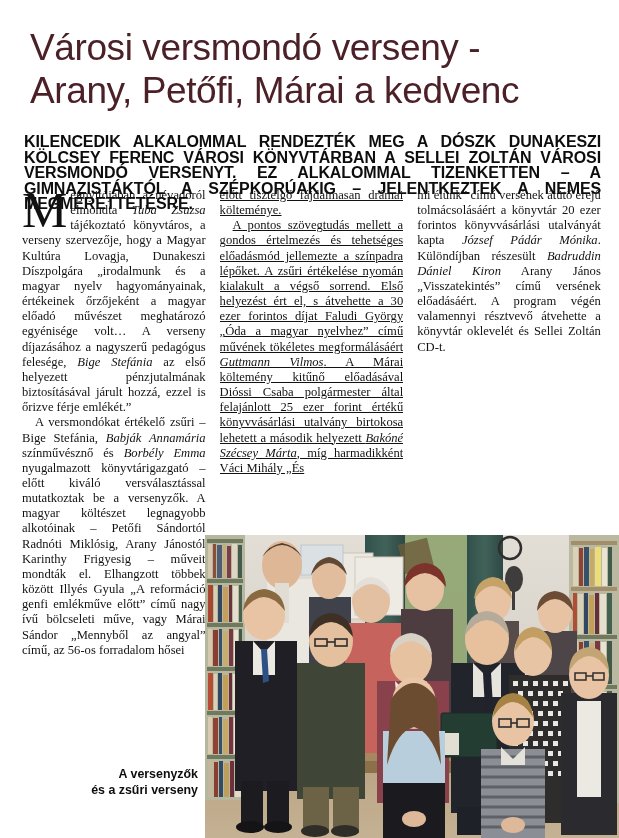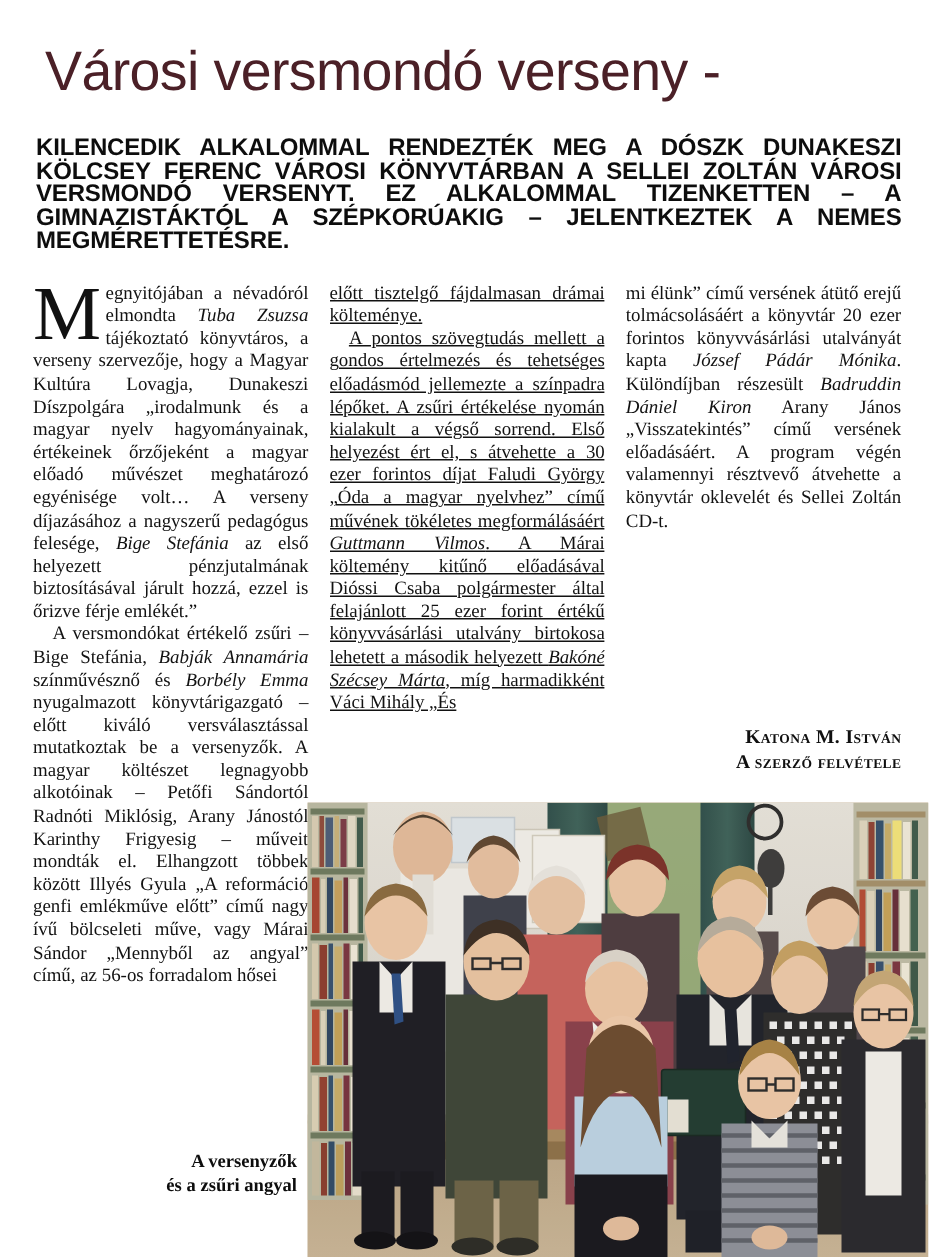--- a/index.html
+++ b/index.html
@@ -83,21 +83,21 @@
   .col1{height:545px;overflow:hidden;}
   .col2{height:335px;overflow:hidden;text-decoration:underline;}
   .col3{height:295px;overflow:hidden;}
 
   
   .caption{
     position:absolute;
     left:22px;top:766px;
     width:176px;
     text-align:right;
-    font-family:Liberation Serif, serif;
+    font-family:Liberation Sans, sans-serif;
     font-weight:bold;
     font-size:12.4px;
     line-height:16px;
     color:#0d0d0d;
   }
   .caption span{display:block;}
 
   
   .byline{
     position:absolute;
@@ -123,20 +123,21 @@
   }
   .photo svg{display:block;width:414px;height:303px;}
 </style>
 </head>
 <body>
 
 <div class="page">
 
   <h1 class="headline">
     <span class="l1">Városi versmondó verseny -</span>
+    <span class="l2">Arany, Petőfi, Márai a kedvenc</span>
   </h1>
 
   <div class="lead">KILENCEDIK ALKALOMMAL RENDEZTÉK MEG A DÓSZK DUNAKESZI KÖLCSEY FERENC VÁROSI KÖNYVTÁRBAN A SELLEI ZOLTÁN VÁROSI VERSMONDÓ VERSENYT. EZ ALKALOMMAL TIZENKETTEN – A GIMNAZISTÁKTÓL A SZÉPKORÚAKIG – JELENTKEZTEK A NEMES MEGMÉRETTETÉSRE.</div>
 
   <div class="cols">
 
     <div class="col col1">
       <p class="first noind"><span class="dropcap">M</span><span>egnyitójában a névadóról elmondta <em>Tuba Zsuzsa</em> tájékoztató könyvtáros, a verseny szervezője, hogy a Magyar Kultúra Lovagja, Dunakeszi Díszpolgára „irodalmunk és a magyar nyelv hagyományainak, értékeinek őrzőjeként a magyar előadó művészet meghatározó egyénisége volt… A verseny díjazásához a nagyszerű pedagógus felesége, <em>Bige Stefánia</em> az első helyezett pénzjutalmának biztosításával járult hozzá, ezzel is őrizve férje emlékét.”</span></p>
       <p>A versmondókat értékelő zsűri – Bige Stefánia, <em>Babják Annamária</em> színművésznő és <em>Borbély Emma</em> nyugalmazott könyvtárigazgató – előtt kiváló versválasztással mutatkoztak be a versenyzők. A magyar költészet legnagyobb alkotóinak – Petőfi Sándortól Radnóti Miklósig, Arany Jánostól Karinthy Frigyesig – műveit mondták el. Elhangzott többek között Illyés Gyula „A reformáció genfi emlékműve előtt” című nagy ívű bölcseleti műve, vagy Márai Sándor „Mennyből az angyal” című, az 56-os forradalom hősei</p>
     </div>
@@ -145,28 +146,24 @@
       <p class="noind">előtt tisztelgő fájdalmasan drámai költeménye.</p>
       <p>A pontos szövegtudás mellett a gondos értelmezés és tehetséges előadásmód jellemezte a színpadra lépőket. A zsűri értékelése nyomán kialakult a végső sorrend. Első helyezést ért el, s átvehette a 30 ezer forintos díjat Faludi György „Óda a magyar nyelvhez” című művének tökéletes megformálásáért <em>Guttmann Vilmos</em>. A Márai költemény kitűnő előadásával Dióssi Csaba polgármester által felajánlott 25 ezer forint értékű könyvvásárlási utalvány birtokosa lehetett a második helyezett <em>Bakóné Szécsey Márta</em>, míg harmadikként Váci Mihály „És</p>
     </div>
 
     <div class="col col3">
       <p class="noind">mi élünk” című versének átütő erejű tolmácsolásáért a könyvtár 20 ezer forintos könyvvásárlási utalványát kapta <em>József Pádár Mónika</em>. Különdíjban részesült <em>Badruddin Dániel Kiron</em> Arany János „Visszatekintés” című versének előadásáért. A program végén valamennyi résztvevő átvehette a könyvtár oklevelét és Sellei Zoltán CD-t.</p>
     </div>
 
   </div>
 
-  <div class="byline">
-    <span>Katona M. István</span>
-    <span>A szerző felvétele</span>
-  </div>
 
   <div class="caption">
     <span>A versenyzők</span>
-    <span>és a zsűri angyal</span>
+    <span>és a zsűri verseny</span>
   </div>
 
   <div class="photo">
     <svg viewBox="0 0 414 303" preserveAspectRatio="none">
       <defs>
         <linearGradient id="wallG" x1="0" y1="0" x2="0" y2="1">
           <stop offset="0" stop-color="#e7e4dc"></stop>
             <stop offset="1" stop-color="#d6d2c7"></stop>
         </linearGradient>
         <linearGradient id="floorG" x1="0" y1="0" x2="0" y2="1">

